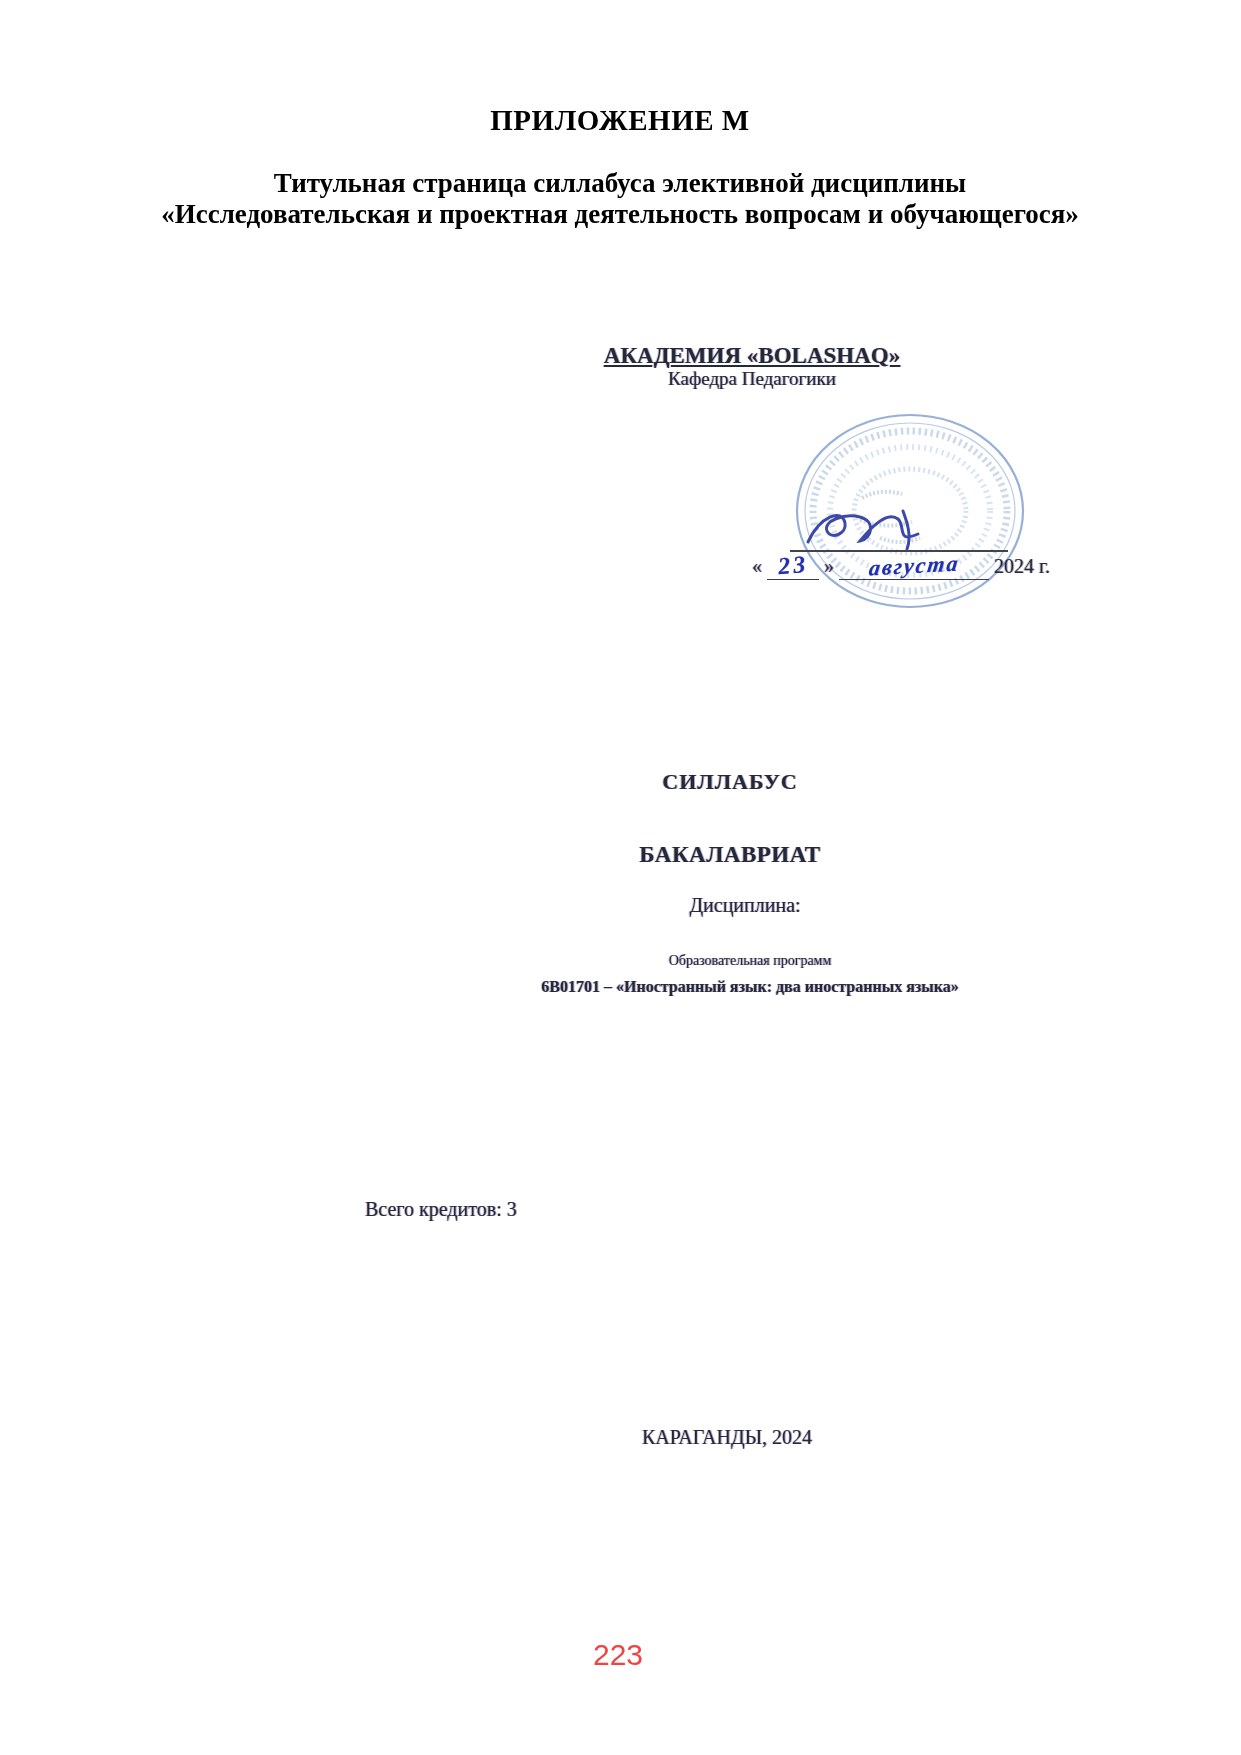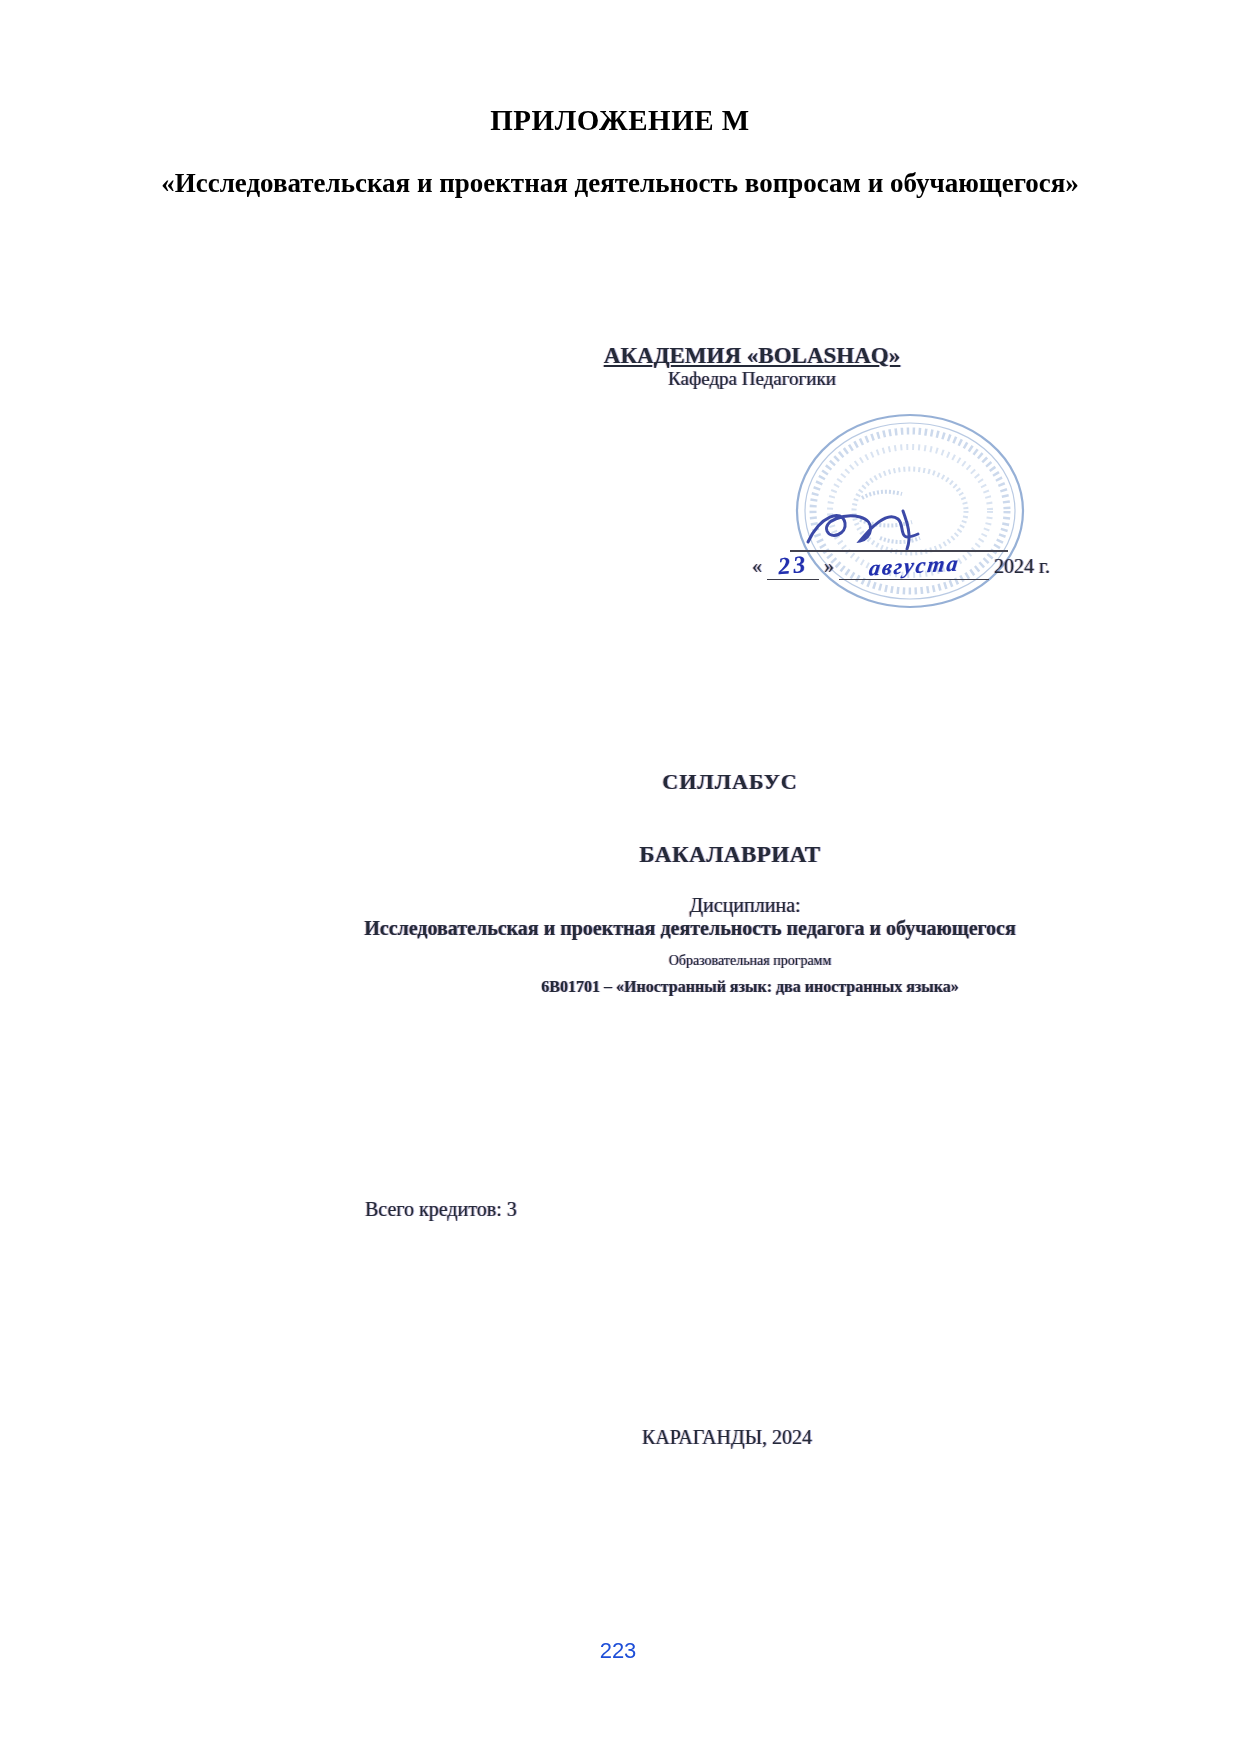--- a/index.html
+++ b/index.html
@@ -36,29 +36,30 @@
   .degree{top:842px;left:730px;font-size:23px;font-weight:bold;letter-spacing:0.5px;}
   .disc-label{top:894px;left:745px;font-size:20px;}
   .disc-name{top:917px;left:690px;font-size:20px;font-weight:bold;}
   .prog-label{top:953px;left:750px;font-size:14px;}
   .prog-name{top:978px;left:750px;font-size:16px;font-weight:bold;}
   .credits{top:1198px;left:365px;font-size:20px;}
   .city{top:1426px;left:727px;font-size:20px;}
 
   .stamp{top:398px;left:742px;width:340px;height:236px;}
   .pagenum{top:1638px;left:618px;font-family:"Liberation Sans", sans-serif;
-           font-size:22px;color:#1d4ed8;}
+           font-size:30px;color:#ef4444;}
 </style>
 </head>
 <body>
 
 <div class="page">
 
   <div class="abs ctr doc-title">ПРИЛОЖЕНИЕ М</div>
   <div class="abs doc-sub">
+    <div>Титульная страница силлабуса элективной дисциплины</div>
     <div>«Исследовательская и проектная деятельность вопросам и обучающегося»</div>
   </div>
 
   <div class="scan">
 
     <svg class="abs stamp" viewBox="0 0 340 236">
       <ellipse cx="168" cy="113" rx="113" ry="96" fill="none" stroke="rgba(115,150,200,0.75)" stroke-width="2.2"></ellipse>
       <ellipse cx="168" cy="113" rx="105" ry="88" fill="none" stroke="rgba(115,150,200,0.5)" stroke-width="1.2"></ellipse>
       <ellipse cx="168" cy="113" rx="97" ry="80" fill="none" stroke="rgba(120,155,205,0.38)" stroke-width="7" stroke-dasharray="2.5 3.5"></ellipse>
       <ellipse cx="168" cy="113" rx="80" ry="64" fill="none" stroke="rgba(120,155,205,0.28)" stroke-width="6" stroke-dasharray="2 4"></ellipse>
@@ -82,21 +83,20 @@
       <span class="u u-day"><span class="hand hand-day">23</span></span>
       <span>»</span>
       <span class="u u-month"><span class="hand hand-month">августа</span></span>
       <span>2024 г.</span>
     </div>
 
     <div class="abs ctr ink syllabus">СИЛЛАБУС</div>
     <div class="abs ctr ink degree">БАКАЛАВРИАТ</div>
 
     <div class="abs ctr ink disc-label">Дисциплина:</div>
-    <div class="abs ctr ink disc-name">Исследовательская и проектная деятельность педагога и обучающегося</div>
 
     <div class="abs ctr ink prog-label">Образовательная программ</div>
     <div class="abs ctr ink prog-name">6В01701 – «Иностранный язык: два иностранных языка»</div>
 
     <div class="abs ink credits">Всего кредитов: 3</div>
 
     <div class="abs ctr ink city">КАРАГАНДЫ, 2024</div>
   </div>
 
   <div class="abs ctr pagenum">223</div>

